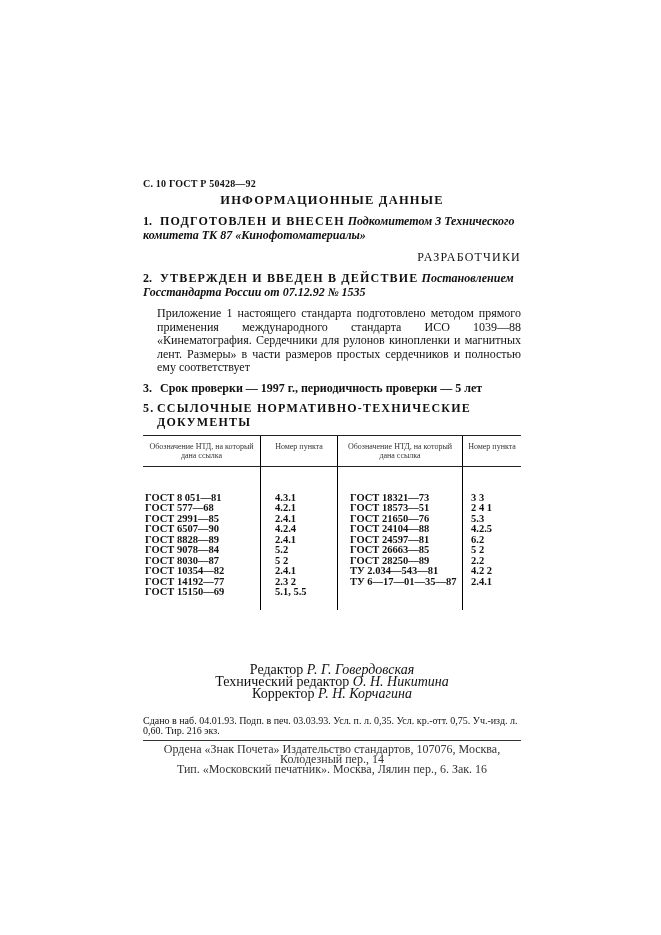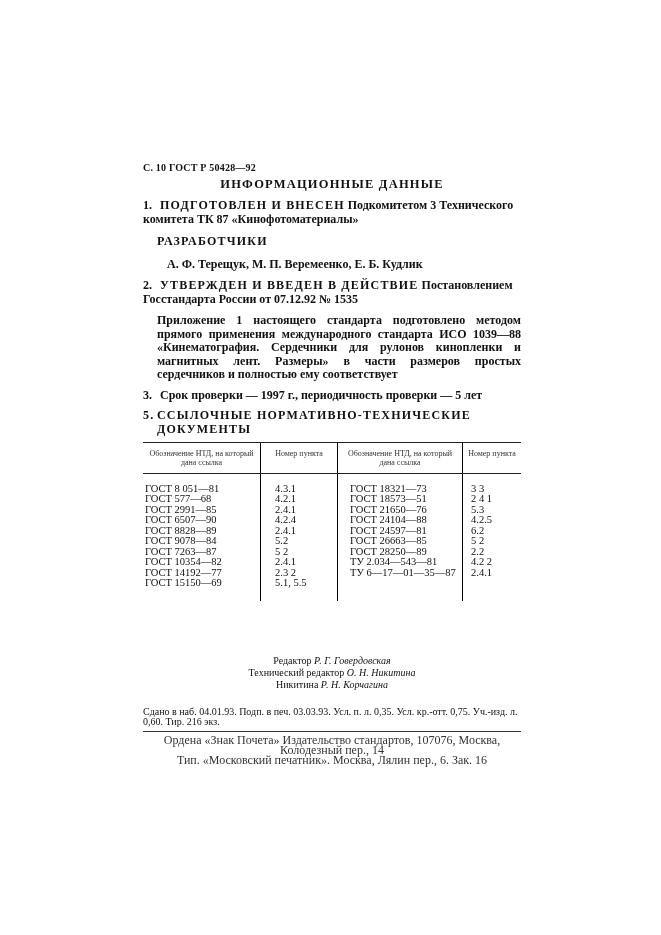--- a/index.html
+++ b/index.html
@@ -1,40 +1,40 @@
 <!DOCTYPE html>
 <html><head>
 <meta charset="utf-8">
 <style>
   html, body { margin: 0; padding: 0; }
   body {
     width: 661px; height: 935px; background: #ffffff; position: relative;
     font-family: "Liberation Serif", serif; color: #111;
   }
-  .page { position: absolute; left: 143px; top: 162px; width: 378px; }
+  .page { position: absolute; left: 143px; top: 178px; width: 378px; }
   .header-line { font-size: 10px; font-weight: bold; letter-spacing: 0.2px; }
   .title { text-align: center; font-weight: bold; font-size: 12.5px; letter-spacing: 1.2px; margin-top: 4px; }
   .item { font-size: 12px; line-height: 14px; margin-top: 6px; font-weight: bold; }
   .item .num { display: inline-block; width: 14px; }
   .item .caps { letter-spacing: 1.2px; }
-  .item .body { font-weight: bold; }
-  .sub-head { font-weight: bold; font-size: 12px; letter-spacing: 1.2px; margin-top: 8px; padding-left: 14px; }
+  .item .body { font-weight: bold; font-style: italic; }
+  .sub-head { font-weight: normal; font-size: 12px; letter-spacing: 1.2px; margin-top: 8px; padding-left: 14px; text-align: right; }
   .authors { font-size: 12px; font-weight: bold; margin-top: 8px; padding-left: 24px; }
-  .para { font-size: 12px; font-weight: bold; line-height: 13.5px; margin-top: 8px; padding-left: 14px; text-align: justify; }
+  .para { font-size: 12px; font-weight: normal; line-height: 13.5px; margin-top: 8px; padding-left: 14px; text-align: justify; }
   table.refs { border-collapse: collapse; width: 378px; margin-top: 6px; font-size: 10.5px; }
   table.refs th { font-weight: normal; font-size: 8px; line-height: 9px; padding: 6px 2px 6px; border-top: 1.5px solid #222; border-bottom: 1.5px solid #222; vertical-align: top; color: #333; }
   table.refs td { vertical-align: top; padding: 0; line-height: 10.5px; }
   table.refs th + th, table.refs td + td { border-left: 1px solid #000000; }
-  table.refs td { padding-top: 10px; padding-bottom: 12px; }
+  table.refs td { padding-top: 26px; padding-bottom: 12px; font-weight: bold; }
   .cell-list div { white-space: nowrap; }
   .col-ntd { padding-left: 2px !important; width: 115px; }
   .col-num { padding-left: 14px !important; width: 62px; }
   .col-ntd2 { padding-left: 12px !important; width: 112px; }
   .col-num2 { padding-left: 8px !important; }
-  .credits { margin-top: 54px; text-align: center; font-size: 10px; line-height: 12px; }
+  .credits { margin-top: 54px; text-align: center; font-size: 14px; line-height: 12px; }
   .credits i { font-style: italic; }
   .imprint { margin-top: 16px; font-size: 10px; line-height: 10px; }
   .imprint-rule { border-top: 1px solid #333; margin-top: 4px; margin-bottom: 3px; }
   .imprint2 { font-size: 12px; line-height: 10px; text-align: center; color: #333; }
 </style>
 </head>
 <body>
 
 <div class="page">
 
@@ -44,21 +44,20 @@
 
   <div class="title">ИНФОРМАЦИОННЫЕ ДАННЫЕ</div>
 
   <div class="item">
     <span class="num">1.</span>
     <span class="caps">ПОДГОТОВЛЕН И ВНЕСЕН</span>
     <span class="body">Подкомитетом 3 Технического комитета ТК 87 «Кинофотоматериалы»</span>
   </div>
 
   <div class="sub-head">РАЗРАБОТЧИКИ</div>
-  <div class="authors">А. Ф. Терещук, М. П. Веремеенко, Е. Б. Кудлик</div>
 
   <div class="item">
     <span class="num">2.</span>
     <span class="caps">УТВЕРЖДЕН И ВВЕДЕН В ДЕЙСТВИЕ</span>
     <span class="body">Постановлением Госстандарта России от 07.12.92 № 1535</span>
   </div>
   <div class="para">Приложение 1 настоящего стандарта подготовлено методом прямого применения международного стандарта ИСО 1039—88 «Кинематография. Сердечники для рулонов кинопленки и магнитных лент. Размеры» в части размеров простых сердечников и полностью ему соответствует</div>
 
   <div class="item" style="font-weight:bold;">
     <span class="num">3.</span>
@@ -82,21 +81,21 @@
     </thead>
     <tbody>
       <tr>
         <td class="col-ntd cell-list">
           <div>ГОСТ 8 051—81</div>
           <div>ГОСТ 577—68</div>
           <div>ГОСТ 2991—85</div>
           <div>ГОСТ 6507—90</div>
           <div>ГОСТ 8828—89</div>
           <div>ГОСТ 9078—84</div>
-          <div>ГОСТ 7263—87</div>
+          <div>ГОСТ 8030—87</div>
           <div>ГОСТ 10354—82</div>
           <div>ГОСТ 14192—77</div>
           <div>ГОСТ 15150—69</div>
         </td>
         <td class="col-num cell-list">
           <div>4.3.1</div>
           <div>4.2.1</div>
           <div>2.4.1</div>
           <div>4.2.4</div>
           <div>2.4.1</div>
@@ -135,21 +134,21 @@
   <div class="credits">
     <div>
       <span>Редактор</span>
       <i>Р. Г. Говердовская</i>
     </div>
     <div>
       <span>Технический редактор</span>
       <i>О. Н. Никитина</i>
     </div>
     <div>
-      <span>Никитина</span>
+      <span>Корректор</span>
       <i>Р. Н. Корчагина</i>
     </div>
   </div>
 
   <div class="imprint">Сдано в наб. 04.01.93. Подп. в печ. 03.03.93. Усл. п. л. 0,35. Усл. кр.-отт. 0,75. Уч.-изд. л. 0,60. Тир. 216 экз.</div>
   <div class="imprint-rule"></div>
   <div class="imprint2">Ордена «Знак Почета» Издательство стандартов, 107076, Москва, Колодезный пер., 14</div>
   <div class="imprint2">Тип. «Московский печатник». Москва, Лялин пер., 6. Зак. 16</div>
 
 </div>

